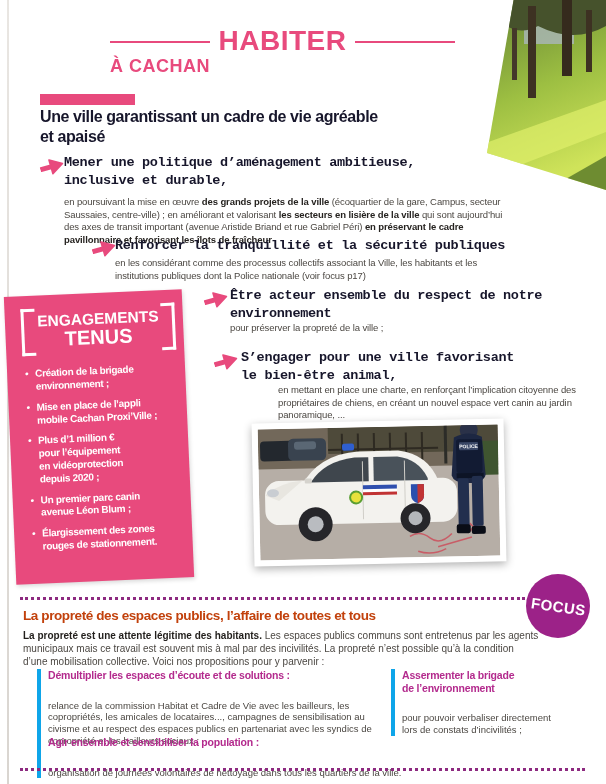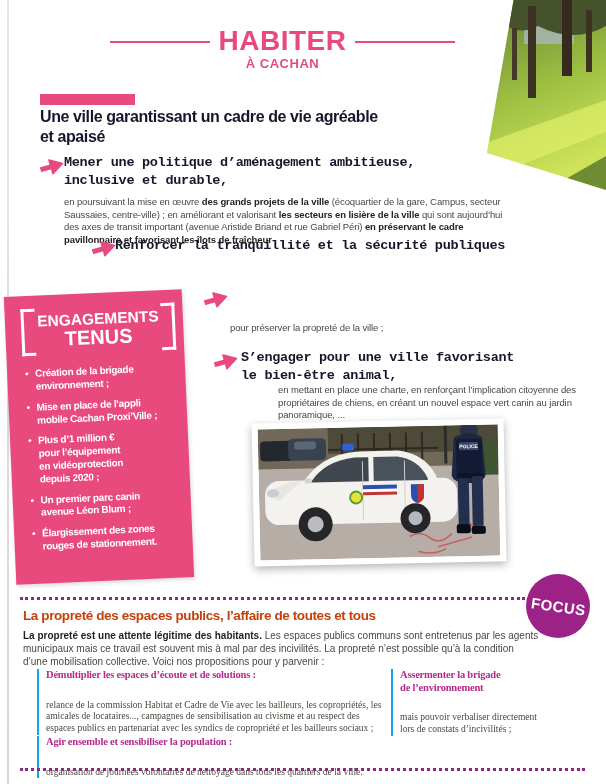--- a/index.html
+++ b/index.html
@@ -8,21 +8,21 @@
   .abs{position:absolute;}
 
   
   .edge-line{left:7px;top:0;width:2px;height:784px;background:linear-gradient(#e9e6e2,#d9d5d0);}
 
   
   .brand{left:110px;top:27px;width:345px;}
   .brand-row{display:flex;align-items:center;gap:9px;}
   .brand-line{flex:1;height:2px;background:#e84a7d;margin-top:2px;}
   .brand-title{font-size:28px;font-weight:bold;color:#e84a7d;letter-spacing:.5px;line-height:1;}
-  .brand-sub{text-align:center;font-size:13px;font-weight:bold;color:#e84a7d;letter-spacing:.5px;margin-top:1px;}
+  .brand-sub{text-align:left;font-size:18px;font-weight:bold;color:#e84a7d;letter-spacing:.5px;margin-top:1px;}
 
   
   .park{right:0;top:0;width:140px;height:196px;clip-path:polygon(34% 0,100% 0,100% 97%,15% 78%);}
 
   
   .accent-bar{left:40px;top:94px;width:95px;height:11px;background:#e84a7d;}
   .section-title{left:40px;top:107px;font-size:16px;font-weight:bold;color:#17162b;
                  letter-spacing:-.4px;line-height:1.28;white-space:pre-line;}
 
   .arrow{width:24px;height:19px;transform:rotate(-16deg);}
@@ -55,21 +55,21 @@
   .dotted{border-top:3px dotted #8d2a80;height:0;}
   .dotted-top{left:20px;top:597px;width:505px;}
   .dotted-bottom{left:20px;top:768px;width:565px;}
   .focus-badge{left:526px;top:574px;width:64px;height:64px;border-radius:50%;background:#9c2288;
                display:flex;align-items:center;justify-content:center;z-index:6;}
   .focus-badge span{color:#fff;font-weight:bold;font-size:15px;letter-spacing:.5px;transform:rotate(8deg);}
   .focus-title{left:23px;top:608px;font-size:13.5px;font-weight:bold;color:#c2410c;
                letter-spacing:-.4px;white-space:nowrap;}
   .focus-intro{left:23px;top:629px;width:516px;font-size:10px;line-height:1.3;color:#4b4742;}
   .focus-intro b{color:#221f1c;}
-  .fcol{border-left:2px solid #0ea5e9;padding-left:7px;box-sizing:border-box;font-family:Liberation Serif, serif;}
+  .fcol{border-left:4px solid #0ea5e9;padding-left:7px;box-sizing:border-box;}
   .fcol-h{font-size:10.5px;font-weight:bold;color:#b32a8d;letter-spacing:-.2px;line-height:1.2;white-space:pre-line;}
   .fcol-b{font-size:9.5px;line-height:1.24;color:#4b4742;margin-top:18px;white-space:pre-line;}
   .col-left{left:37px;top:669px;width:348px;}
   .col-right{left:391px;top:669px;width:190px;}
   .agir{left:37px;top:736px;width:545px;}
 </style>
 </head>
 <body>
 
 <div class="page">
@@ -118,26 +118,29 @@
   <div class="abs bullet-heading" style="left:64px;top:154px;">Mener une politique d’aménagement ambitieuse,
 inclusive et durable,</div>
   <div class="abs bullet-body" style="left:64px;top:196px;width:445px;"><span>en poursuivant la mise en œuvre </span><b>des grands projets de la ville</b><span> (écoquartier de la gare, Campus, secteur Saussaies, centre-ville) ; en améliorant et valorisant </span><b>les secteurs en lisière de la ville</b><span> qui sont aujourd’hui des axes de transit important (avenue Aristide Briand et rue Gabriel Péri) </span><b>en préservant le cadre pavillonnaire et favorisant les îlots de fraîcheur</b></div>
 
   <div class="abs" style="left:92px;top:239px;">
     <svg class="arrow" viewBox="0 0 22 17">
         <path d="M0.5,7 L10,7 L10,2 L21,8.5 L10,15 L10,10 L0.5,10 Z" fill="#e84a7d" stroke="#e84a7d" stroke-width="1.5" stroke-linejoin="round"></path>
       </svg>
   </div>
   <div class="abs bullet-heading" style="left:115px;top:237px;">Renforcer la tranquillité et la sécurité publiques</div>
+  <div class="abs bullet-body" style="left:115px;top:257px;width:375px;"><span>en les considérant comme des processus collectifs associant la Ville, les habitants et les institutions publiques dont la Police nationale (voir focus p17)</span></div>
 
   <div class="abs" style="left:204px;top:290px;">
     <svg class="arrow" viewBox="0 0 22 17">
         <path d="M0.5,7 L10,7 L10,2 L21,8.5 L10,15 L10,10 L0.5,10 Z" fill="#e84a7d" stroke="#e84a7d" stroke-width="1.5" stroke-linejoin="round"></path>
       </svg>
   </div>
+  <div class="abs bullet-heading" style="left:230px;top:287px;">Être acteur ensemble du respect de notre
+environnement</div>
   <div class="abs bullet-body" style="left:230px;top:322px;width:330px;"><span>pour préserver la propreté de la ville ;</span></div>
 
   <div class="abs" style="left:214px;top:352px;">
     <svg class="arrow" viewBox="0 0 22 17">
         <path d="M0.5,7 L10,7 L10,2 L21,8.5 L10,15 L10,10 L0.5,10 Z" fill="#e84a7d" stroke="#e84a7d" stroke-width="1.5" stroke-linejoin="round"></path>
       </svg>
   </div>
   <div class="abs bullet-heading" style="left:241px;top:349px;">S’engager pour une ville favorisant
 le bien-être animal,</div>
   <div class="abs bullet-body" style="left:258px;top:384px;width:330px;margin-left:20px;"><span>en mettant en place une charte, en renforçant l’implication citoyenne des propriétaires de chiens, en créant un nouvel espace vert canin au jardin panoramique, ...</span></div>
@@ -233,21 +236,21 @@
   <div class="abs focus-intro"><b>La propreté est une attente légitime des habitants.</b><span> Les espaces publics communs sont entretenus par les agents municipaux mais ce travail est souvent mis à mal par des incivilités. La propreté n’est possible qu’à la condition d’une mobilisation collective. Voici nos propositions pour y parvenir :</span></div>
 
   <div class="abs fcol col-left">
     <div class="fcol-h">Démultiplier les espaces d’écoute et de solutions :</div>
     <div class="fcol-b">relance de la commission Habitat et Cadre de Vie avec les bailleurs, les copropriétés, les amicales de locataires..., campagnes de sensibilisation au civisme et au respect des espaces publics en partenariat avec les syndics de copropriété et les bailleurs sociaux ;</div>
   </div>
 
   <div class="abs fcol col-right">
     <div class="fcol-h">Assermenter la brigade
 de l’environnement</div>
-    <div class="fcol-b">mais pouvoir verbaliser directement
+    <div class="fcol-b">pour pouvoir verbaliser directement
 lors de constats d’incivilités ;</div>
   </div>
 
   <div class="abs fcol agir">
     <div class="fcol-h">Agir ensemble et sensibiliser la population :</div>
     <div class="fcol-b">organisation de journées volontaires de nettoyage dans tous les quartiers de la ville.</div>
   </div>
 
   <div class="abs dotted dotted-bottom"></div>
 

